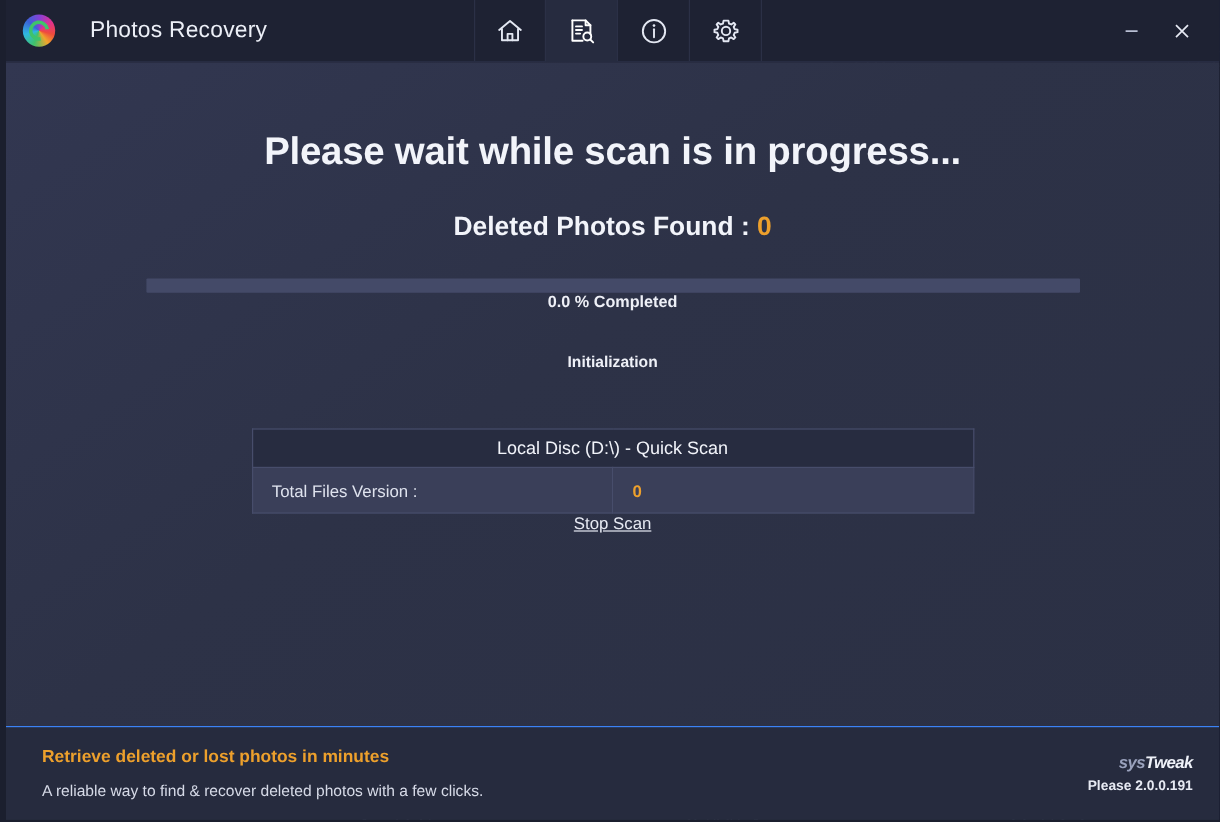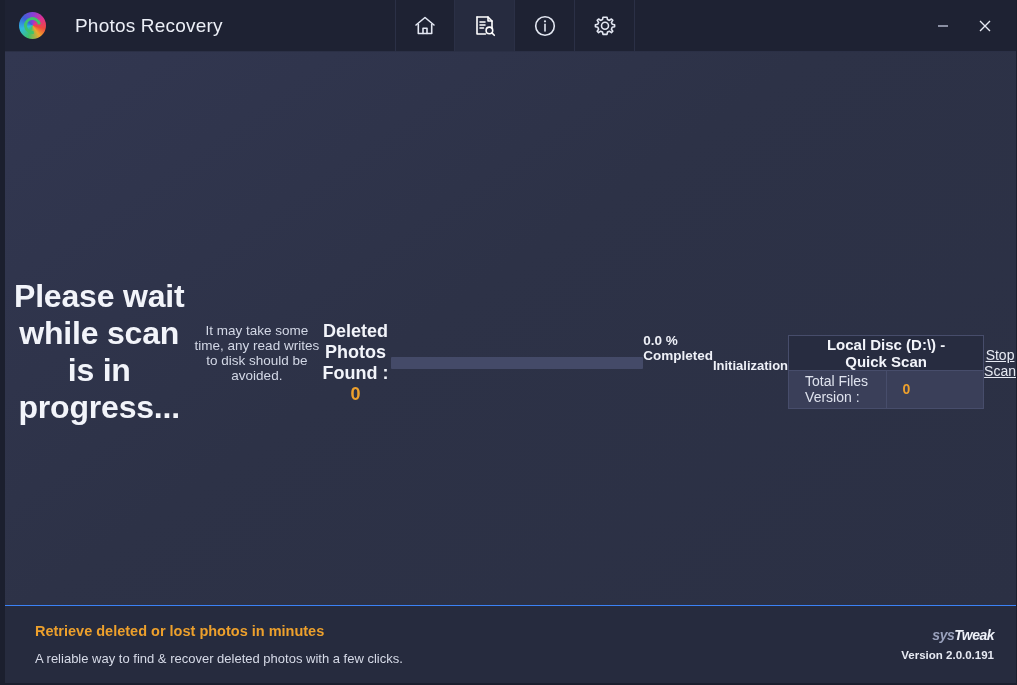--- a/index.html
+++ b/index.html
@@ -112,44 +112,44 @@
     display: flex; align-items: center; justify-content: center;
     cursor: pointer;
     color: #c9cee0;
   }
 
   
   .main {
     position: relative;
     z-index: 10;
     height: 553px;
-    padding-top: 38px;
-    display: flex;
-    flex-direction: row;
+    padding-top: 48px;
+    display: flex;
+    flex-direction: column;
     align-items: center;
     background: linear-gradient(145deg, #323751 0%, #2d3247 45%, #2b3044 100%);
   }
 
   .headline {
     font-size: 32px;
     font-weight: 700;
     color: #f2f4fa;
     letter-spacing: -0.2px;
     text-align: center;
     margin-top: 8px;
   }
   .subline {
     font-size: 13.5px;
     color: #d3d8e6;
     margin-top: 11px;
     text-align: center;
   }
   .found-row {
     margin-top: 31px;
-    font-size: 18px;
+    font-size: 22px;
     font-weight: 700;
     color: #f2f4fa;
     text-align: center;
   }
   .found-row .count { color: #eda02c; }
 
   .progress-track {
     margin-top: 30px;
     width: 778px;
     height: 12px;
@@ -187,32 +187,31 @@
   .scan-table td {
     border: 1px solid #474d6b;
     padding: 0 16px;
     height: 38px;
     font-size: 14px;
     text-align: left;
   }
   .scan-table thead th {
     background: #272c40;
     color: #f2f4fa;
-    font-weight: 700;
+    font-weight: 400;
     text-align: center;
     height: 32px;
     font-size: 15px;
   }
   .scan-table tbody tr:nth-child(1) td { background: #3a3f59; }
   .scan-table tbody tr:nth-child(2) td { background: #31364d; }
   .cell-label { color: #dfe3ee; font-weight: 400; width: 202px; }
   .cell-value { color: #eda02c; font-weight: 700; }
 
   .stop-scan {
-    margin-top: 30px;
     font-size: 14px;
     color: #e7eaf3;
     text-decoration: underline;
     cursor: pointer;
     background: none;
     border: none;
     font-family: "Liberation Sans", sans-serif;
   }
 
   
@@ -340,21 +339,20 @@
             <path d="M4 4 L14 14 M14 4 L4 14"></path>
           </svg>
       </div>
     </div>
 
   </div>
 
   <div class="main">
 
     <div class="headline">Please wait while scan is in progress...</div>
-    <div class="subline">It may take some time, any read writes to disk should be avoided.</div>
 
     <div class="found-row">
       <span>Deleted Photos Found : </span><span class="count">0</span>
     </div>
 
     <div class="progress-track">
       <div class="progress-fill" id="progress-fill" style="width: 0%;"></div>
     </div>
 
     <div class="pct">0.0 % Completed</div>
@@ -378,17 +376,17 @@
 
   </div>
 
   <div class="footer">
     <div class="foot-left">
       <div class="foot-title">Retrieve deleted or lost photos in minutes</div>
       <div class="foot-sub">A reliable way to find &amp; recover deleted photos with a few clicks.</div>
     </div>
     <div class="foot-right">
       <div class="sys-logo"><span class="sys-a">sys</span><span class="sys-b">Tweak</span></div>
-      <div class="version">Version 2.0.0.191</div>
+      <div class="version">Please 2.0.0.191</div>
     </div>
   </div>
 
 </div>
 
 </body></html>

